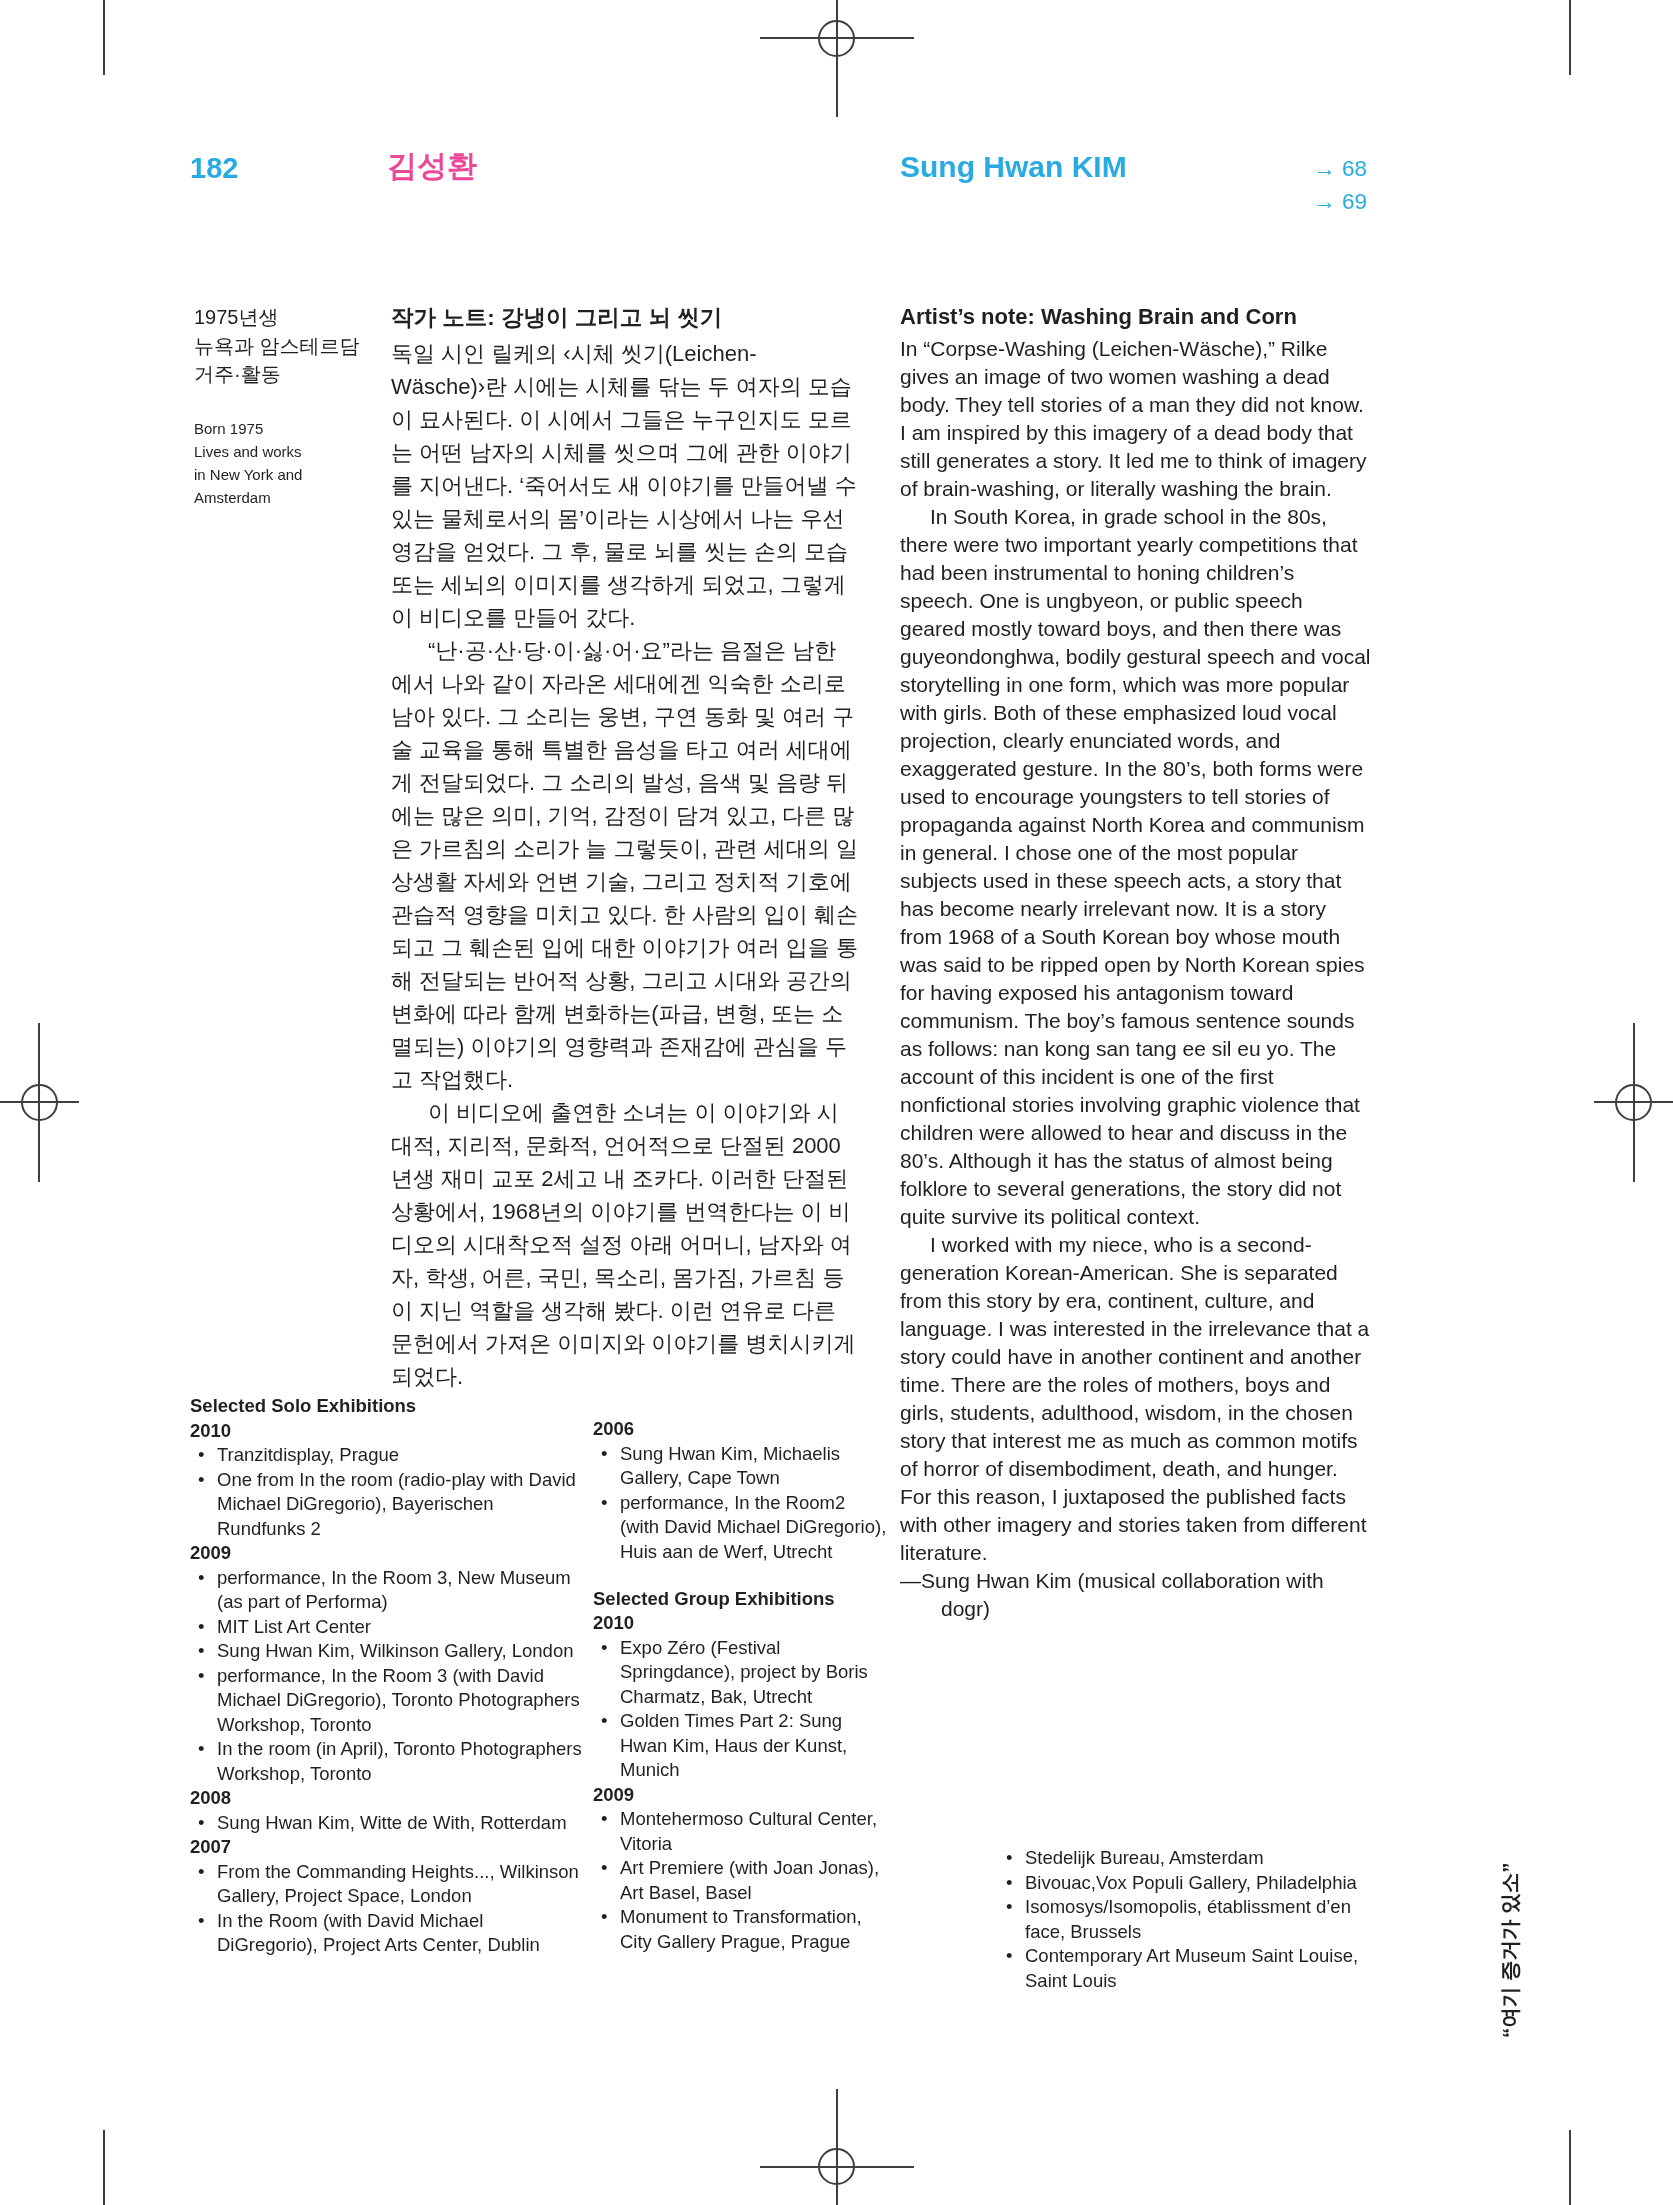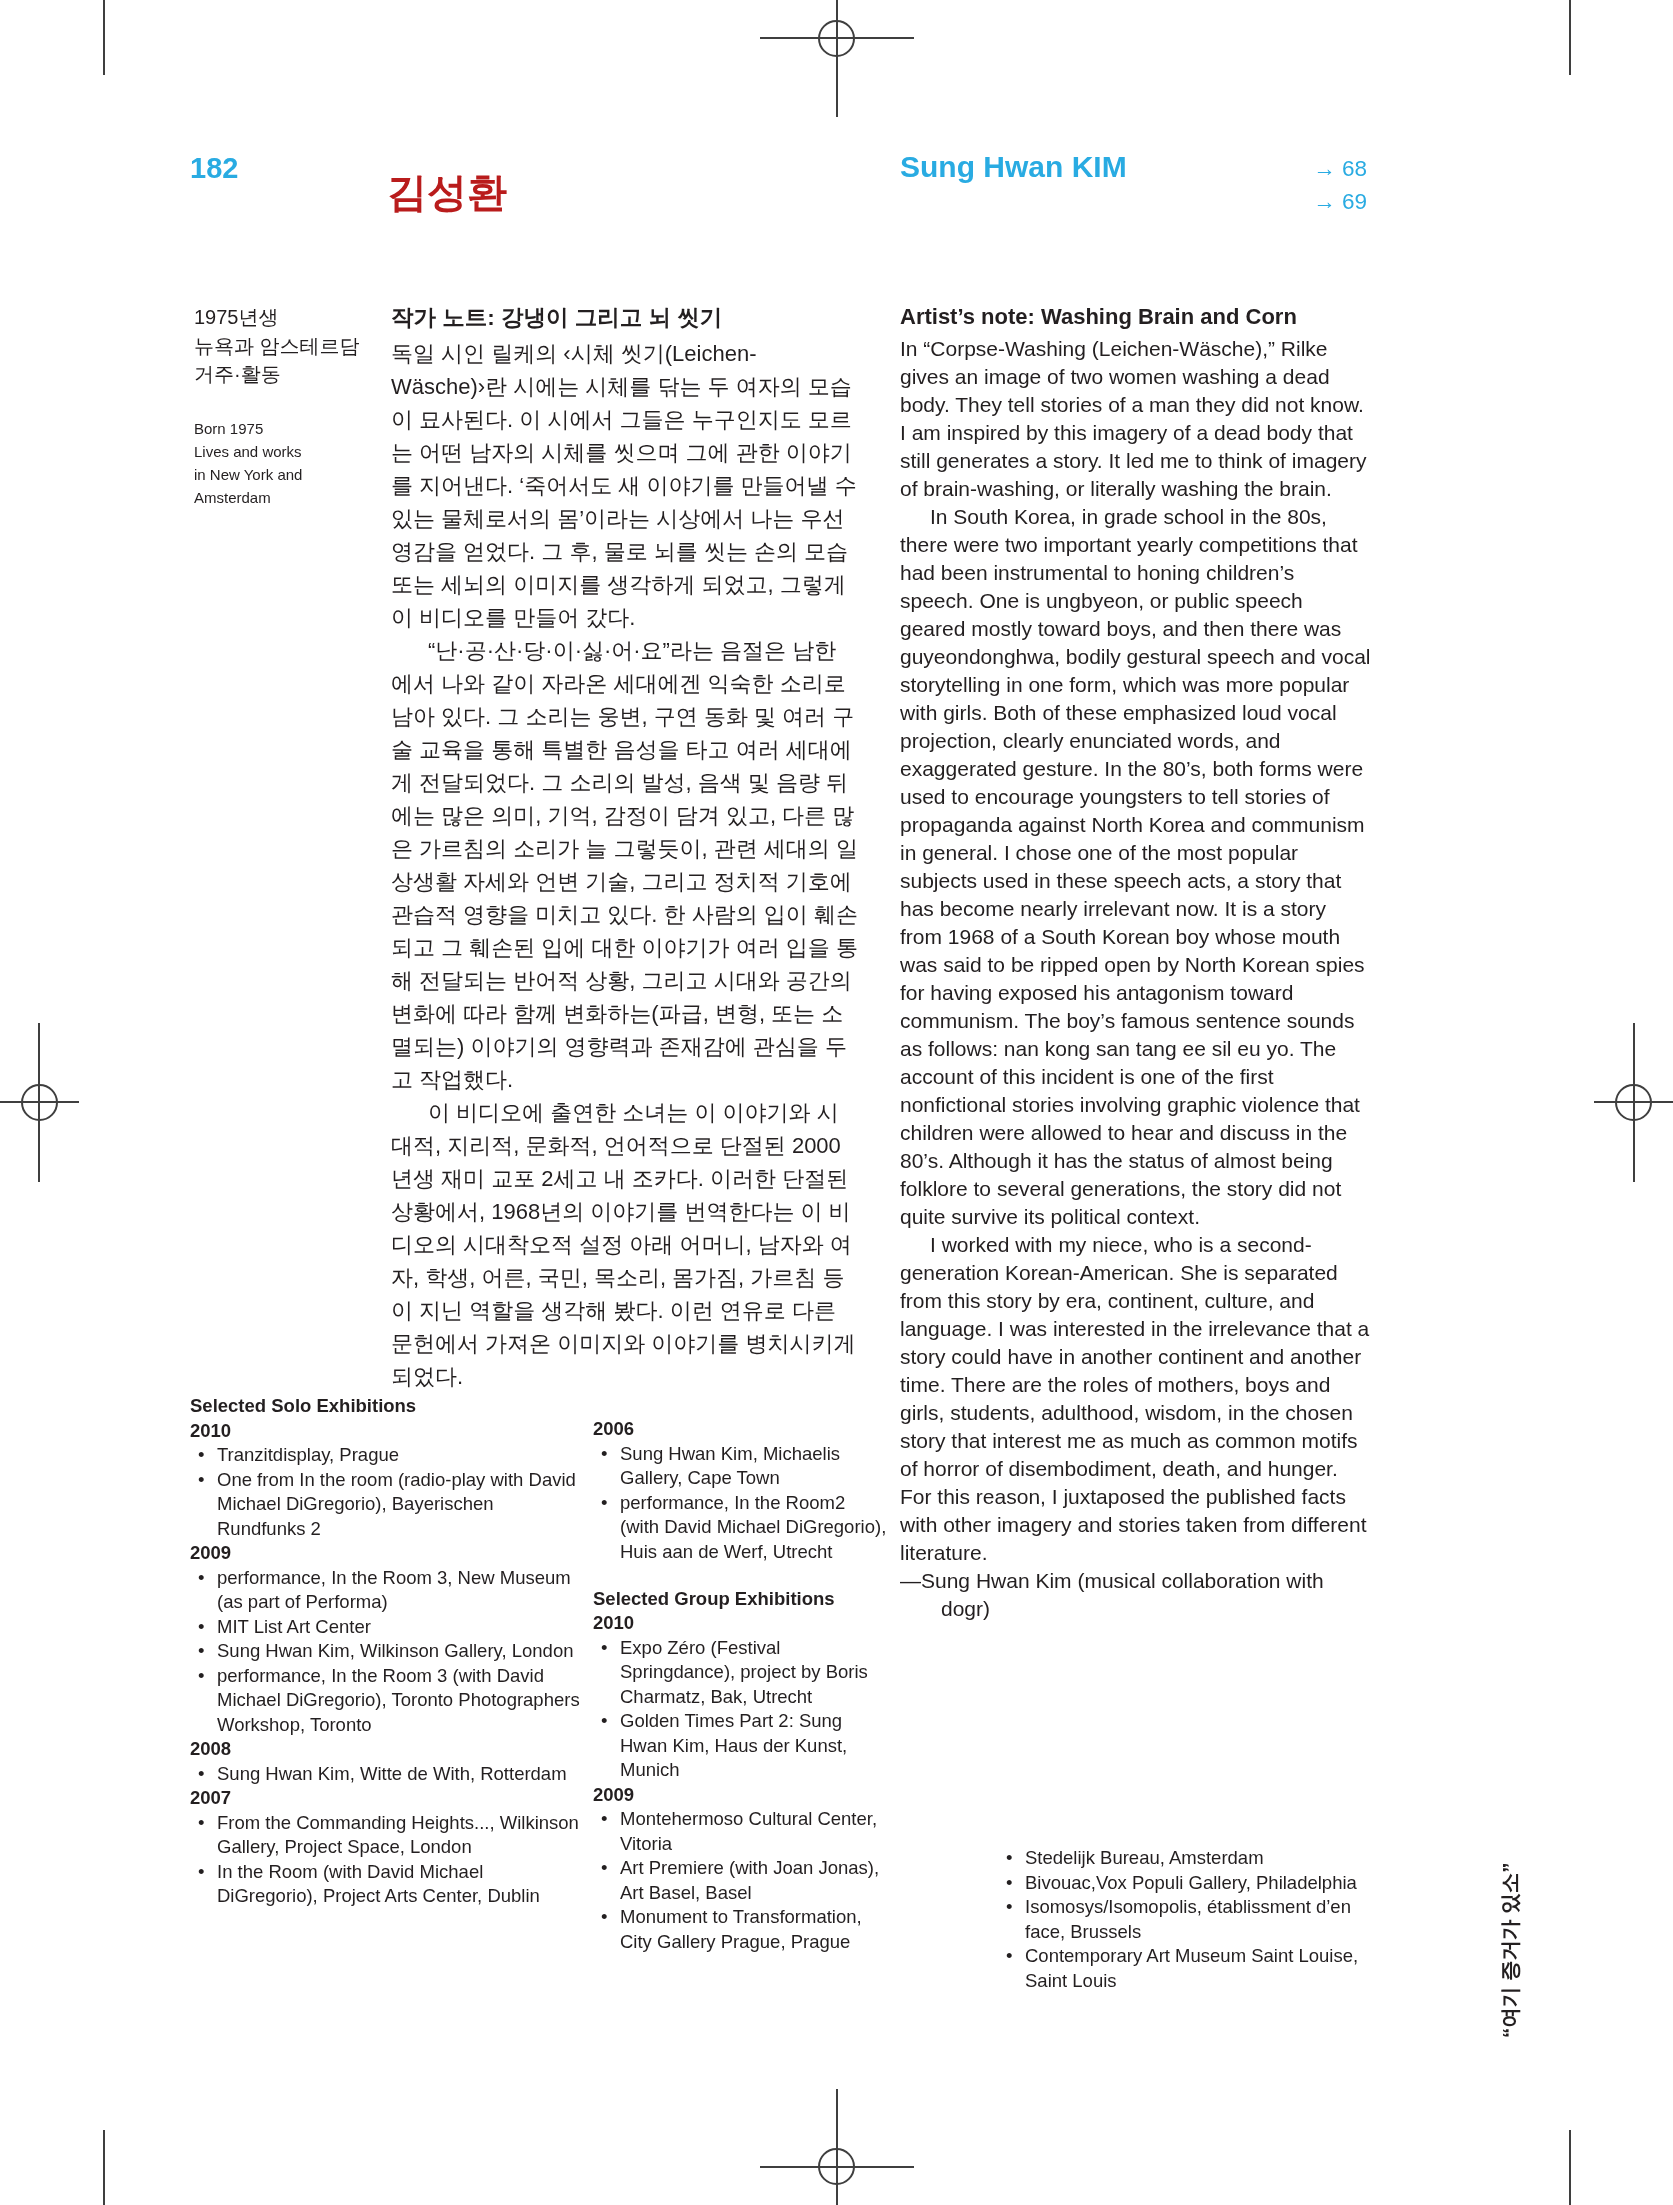--- a/index.html
+++ b/index.html
@@ -12,21 +12,21 @@
     overflow:hidden;
   }
   
   .mark{position:absolute;background:#3f3f3f;}
   .reg-circle{
     position:absolute;width:37px;height:37px;border:2px solid #3f3f3f;
     border-radius:50%;background:transparent;box-sizing:border-box;
   }
   
   .page-number{position:absolute;left:190px;top:154px;font-size:29px;font-weight:700;color:#29abe2;line-height:1;}
-  .artist-ko{position:absolute;left:387px;top:151px;font-size:40px;font-weight:700;color:#b91c1c;line-height:1;margin-top:21px;}
+  .artist-ko{position:absolute;left:387px;top:151px;font-size:30px;font-weight:700;color:#ec4899;line-height:1;}
   .artist-en{position:absolute;left:900px;top:152px;font-size:30px;font-weight:700;color:#29abe2;line-height:1;}
   .page-refs{position:absolute;left:1284px;top:152px;width:83px;text-align:right;color:#29abe2;font-size:22.5px;line-height:33px;}
   
   .bio{position:absolute;left:194px;top:303px;width:166px;}
   .bio .ko div{font-size:20px;line-height:28.5px;}
   .bio .en{margin-top:28px;}
   .bio .en div{font-size:15px;line-height:23px;}
   
   .note-ko{position:absolute;left:391px;top:303px;width:467px;}
   .note-ko .title{font-size:22.5px;font-weight:700;line-height:29px;margin:0 0 5.3px 0;}
@@ -131,20 +131,21 @@
         <ul class="ex">
           <li>Tranzitdisplay, Prague</li>
           <li>One from In the room (radio-play with David Michael DiGregorio), Bayerischen Rundfunks 2</li>
         </ul>
         <div class="year">2009</div>
         <ul class="ex">
           <li>performance, In the Room 3, New Museum (as part of Performa)</li>
           <li>MIT List Art Center</li>
           <li>Sung Hwan Kim, Wilkinson Gallery, London</li>
           <li>performance, In the Room 3 (with David Michael DiGregorio), Toronto Photographers Workshop, Toronto</li>
+          <li>In the room (in April), Toronto Photographers Workshop, Toronto</li>
         </ul>
         <div class="year">2008</div>
         <ul class="ex">
           <li>Sung Hwan Kim, Witte de With, Rotterdam</li>
         </ul>
         <div class="year">2007</div>
         <ul class="ex">
           <li>From the Commanding Heights..., Wilkinson Gallery, Project Space, London</li>
           <li>In the Room (with David Michael DiGregorio), Project Arts Center, Dublin</li>
         </ul>

